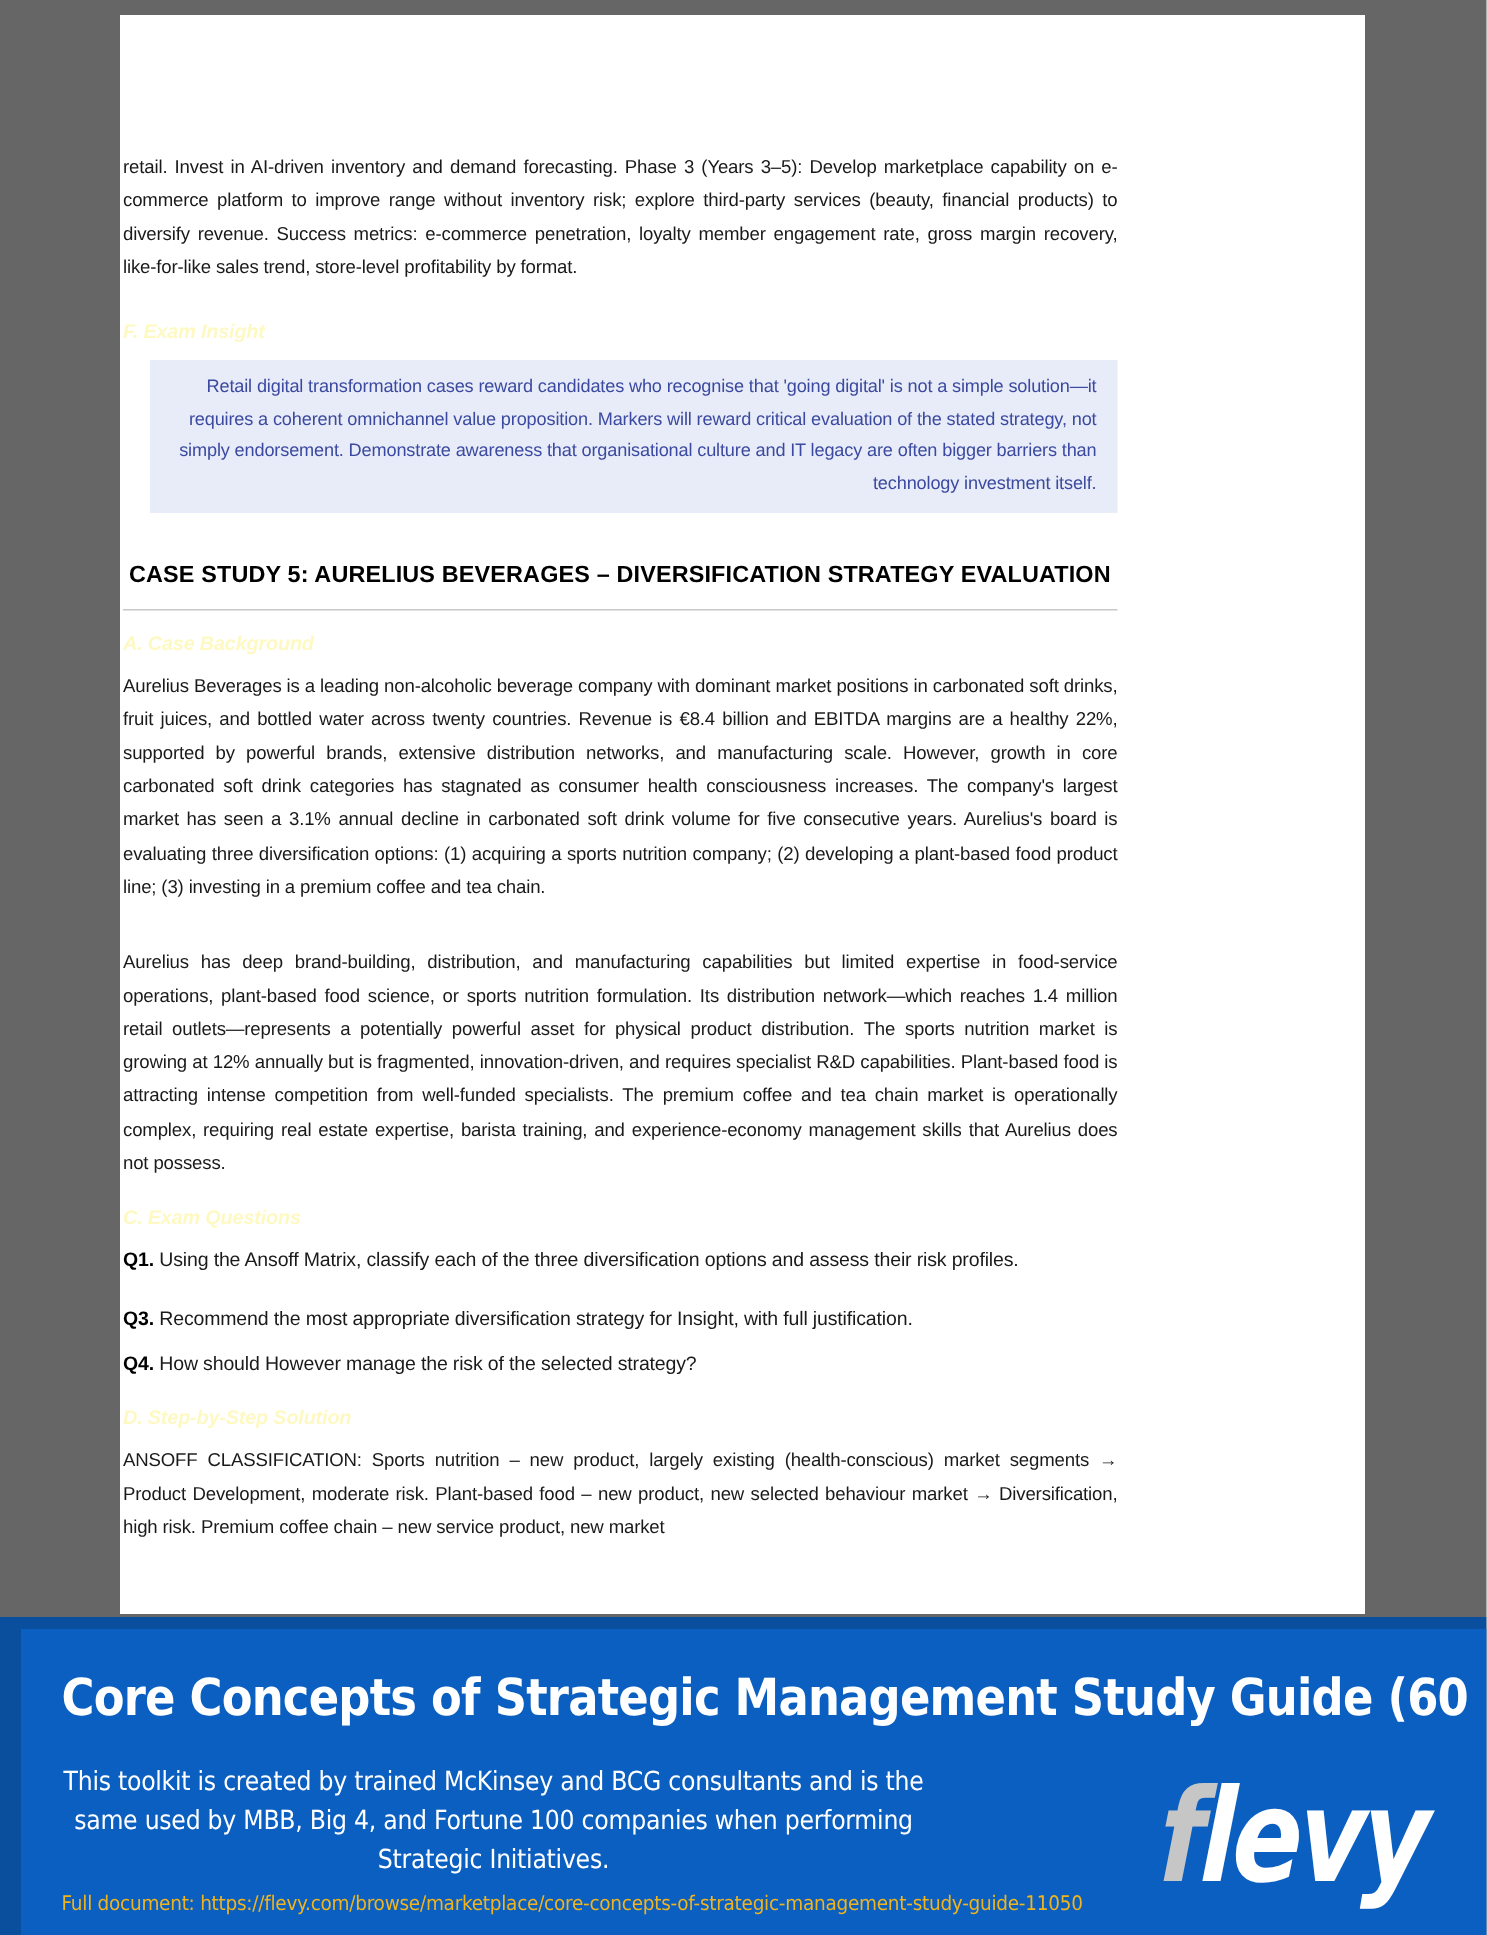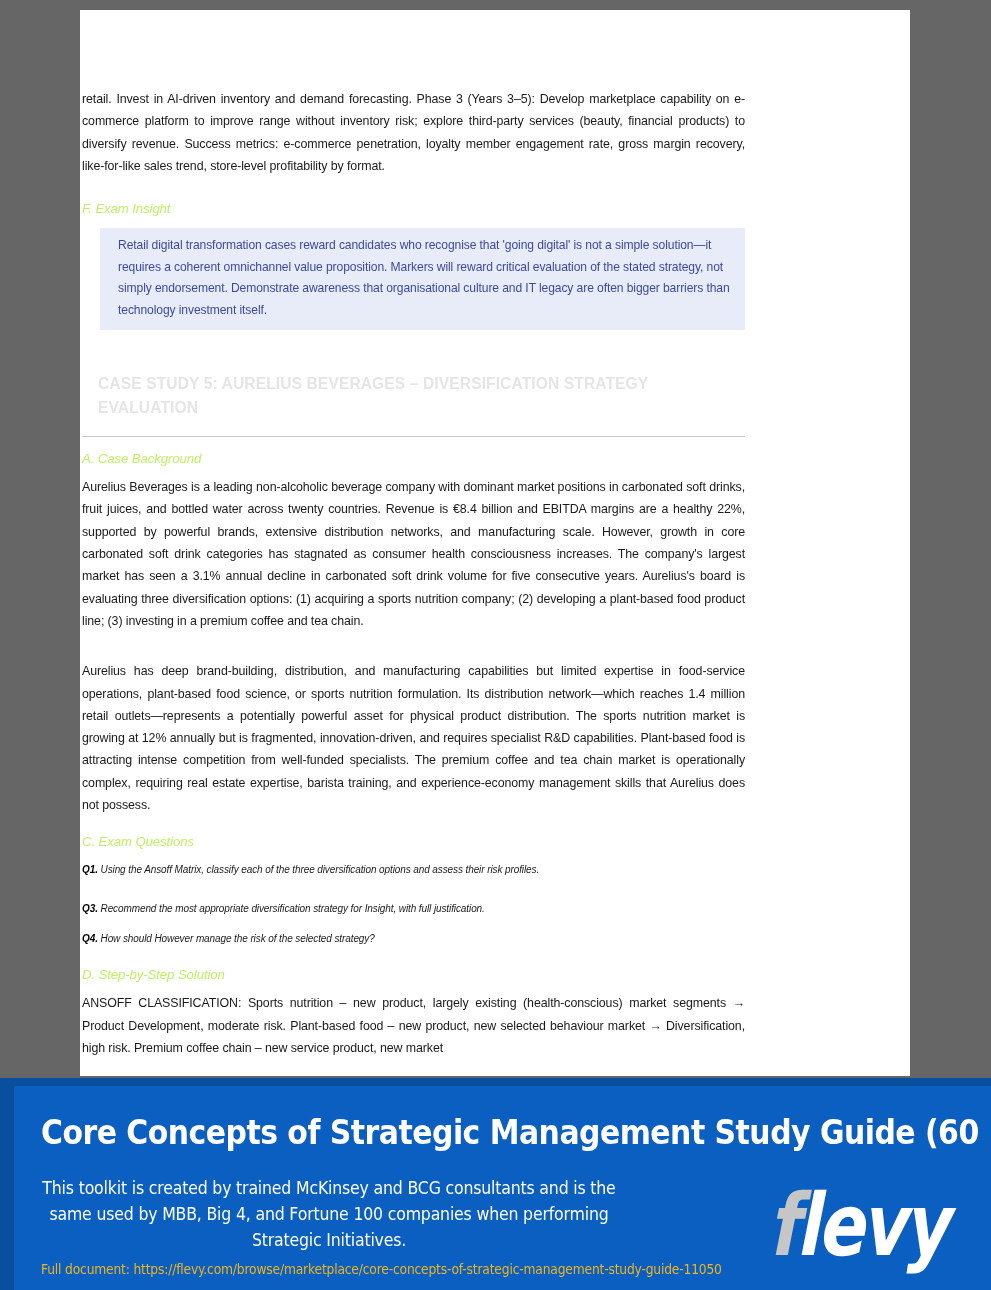--- a/index.html
+++ b/index.html
@@ -22,41 +22,41 @@
     top: 10px;
     width: 830px;
     height: 1066px;
     background: #ffffff;
     box-sizing: border-box;
   }
 
   #page-content {
     position: absolute;
     left: 82px;
-    top: 88px;
+    top: 100px;
     width: 663px;
   }
 
   p.body-text {
     margin: 0 0 0 0;
     font-size: 12.4px;
     line-height: 22.3px;
     color: #1a1a1a;
     text-align: justify;
     text-justify: inter-word;
     letter-spacing: -0.1px;
   }
 
   
   h3.sub-heading {
     margin: 0;
     font-size: 13.2px;
     font-style: italic;
-    font-weight: normal;
-    color: #bef264;
+    font-weight: bold;
+    color: #fef9c3;
     letter-spacing: -0.1px;
   }
 
   .gap-18 { height: 18px; }
   .gap-14 { height: 14px; }
   .gap-12 { height: 12px; }
   .gap-10 { height: 10px; }
   .gap-9  { height: 9px;  }
   .gap-24 { height: 24px; }
   .gap-26 { height: 26px; }
@@ -67,47 +67,46 @@
     padding: 7px 14px 9px 18px;
     box-sizing: border-box;
     width: 645px;
     margin-left: 18px;
   }
   #exam-insight-box p {
     margin: 0;
     font-size: 12.1px;
     line-height: 21.5px;
     color: #3b4aa0;
-    text-align: left;
+    text-align: right;
     letter-spacing: -0.1px;
   }
 
   
   h2.case-title {
-    margin: 16px;
+    margin: 4px;
     font-size: 15.6px;
     font-weight: bold;
-    color: #e5e5e5;
+    color: #000000;
     line-height: 24px;
     letter-spacing: 0.1px;
   }
   #case-title-rule {
     height: 1px;
     background: #c8c8c8;
     margin-top: 10px;
     width: 100%;
   }
 
   
   .question-row {
-    font-size: 10px;
+    font-size: 13px;
     line-height: 21px;
     color: #1a1a1a;
     letter-spacing: -0.1px;
-    font-style: italic;
   }
   .question-row .q-label {
     font-weight: bold;
     color: #000000;
   }
 
   
   #promo-banner {
     position: absolute;
     left: 0;

